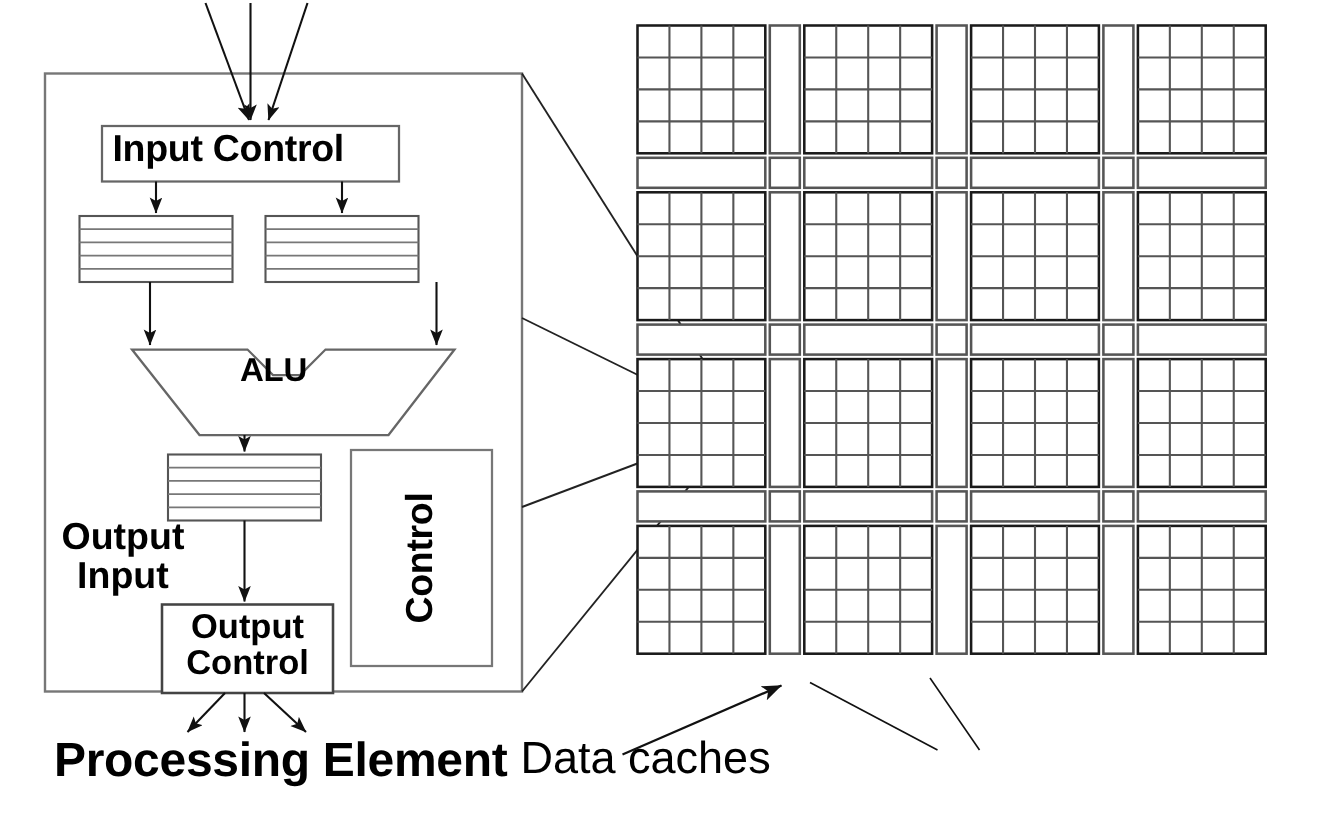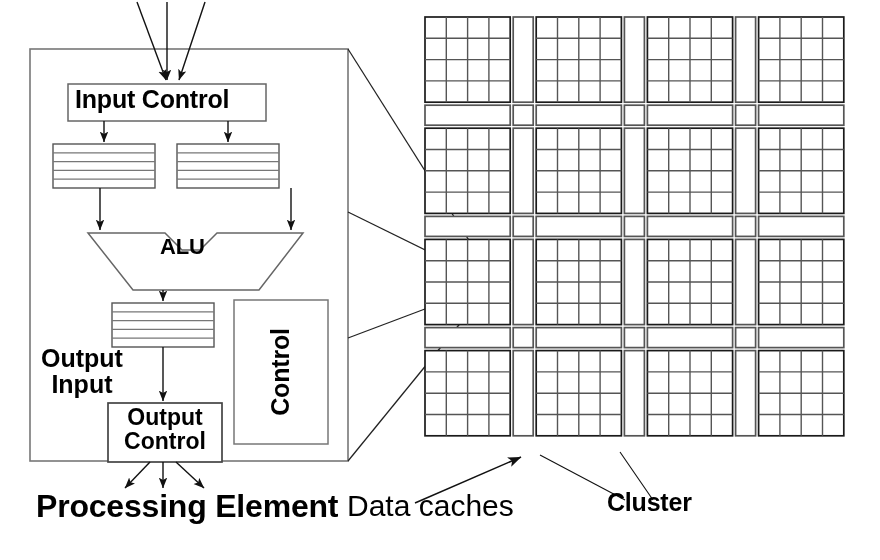--- a/index.html
+++ b/index.html
@@ -288,15 +288,14 @@
   </div>
 
   <div class="lbl" style="left:281px;top:372px;font-size:25px;transform:translate(-50%,-50%) rotate(-90deg);transform-origin:center center;">Control</div>
 
   <div class="lbl" style="left:36px;top:490px;font-size:32px;">Processing Element</div>
 
   <div style="position:absolute;left:347px;top:490px;font-size:30px;font-weight:normal;line-height:1.08;">
     <div>Data caches</div>
   </div>
 
-  <div class="lbl" style="left:607px;top:490px;font-size:25px;">Cluster</div>
 
 </div>
 
 </body></html>

